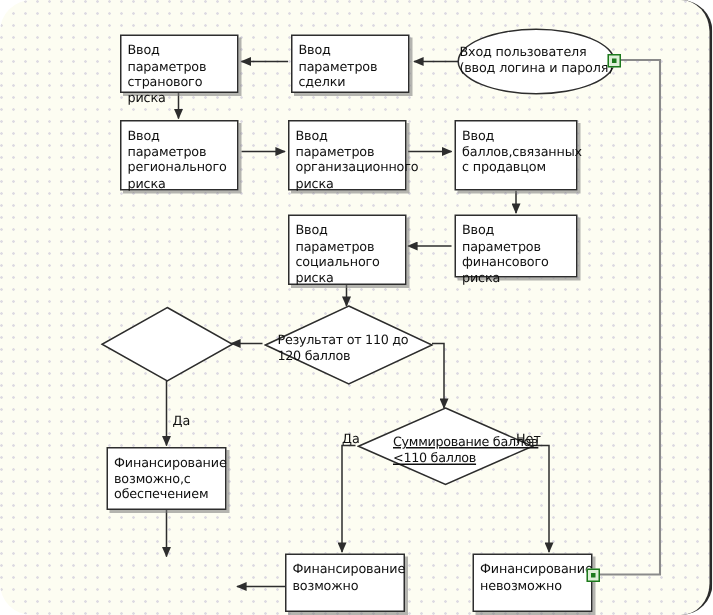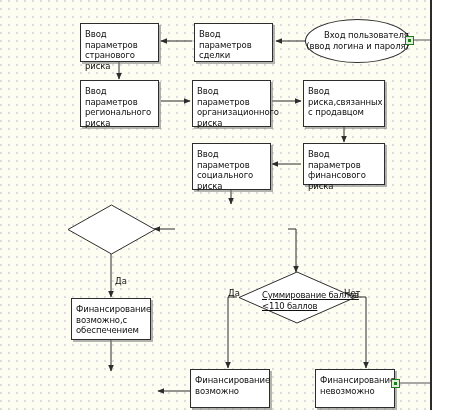--- a/index.html
+++ b/index.html
@@ -2,30 +2,31 @@
 <html><head>
 <meta charset="utf-8">
 <style>
   html, body {
     margin: 0;
     padding: 0;
     background: #ffffff;
   }
   #canvas {
     position: relative;
-    width: 432px;
+    width: 475px;
     height: 410px;
     overflow: hidden;
     background-color: #fdfdf2;
     background-image:
       radial-gradient(circle at 1px 1px, rgba(150,140,190,0.30) 0.8px, transparent 1px);
     background-size: 8px 8px;
     font-family: "DejaVu Sans", "Liberation Sans", sans-serif;
     border-right: 2px solid #2b2b2b;
     box-sizing: border-box;
+    border-radius: 21px;
   }
   #wires {
     position: absolute;
     left: 0; top: 0;
     width: 475px;
     height: 410px;
     pointer-events: none;
   }
   .node {
     position: absolute;
@@ -48,21 +49,21 @@
     letter-spacing: -0.1px;
     white-space: pre-line;
   }
   .term {
     background: #ffffff;
     border: 1px solid #2d2d2d;
     border-radius: 50%;
     display: flex;
     align-items: center;
     justify-content: center;
-    text-align: right;
+    text-align: left;
   }
   .term .txt {
     font-size: 8.5px;
     line-height: 11px;
     color: #101010;
     letter-spacing: -0.1px;
     white-space: pre-line;
   }
   .diamond-wrap { position: absolute; z-index: 2; }
   .diamond-wrap svg { position: absolute; left: 0; top: 0; }
@@ -169,35 +170,42 @@
   </div>
 
   <div class="node proc" style="left:192px; top:80px; width:79px; height:47px;">
     <div class="txt">Ввод параметров
 организационного
 риска</div>
   </div>
 
   <div class="node proc" style="left:303px; top:80px; width:82px; height:47px;">
     <div class="txt">Ввод
-риска,связанных
+баллов,связанных
 с продавцом</div>
   </div>
 
   <div class="node proc" style="left:192px; top:143px; width:79px; height:47px;">
     <div class="txt">Ввод параметров
 социального
 риска</div>
   </div>
 
   <div class="node proc" style="left:303px; top:143px; width:82px; height:42px;">
     <div class="txt">Ввод параметров
 финансового риска</div>
   </div>
 
+  <div class="diamond-wrap" style="left:176px; top:203px; width:113px; height:54px;">
+    <svg width="113" height="54" viewBox="0 0 113 54" xmlns="http://www.w3.org/2000/svg">
+      <polygon points="56.5,1 112,27 56.5,53 1,27" fill="#ffffff" stroke="#2d2d2d" stroke-width="1"></polygon>
+    </svg>
+    <div class="txt" style="left:9px; top:19px; width:106px;">Результат от 110 до
+120 баллов</div>
+  </div>
 
   <div class="diamond-wrap" style="left:67px; top:204px; width:89px; height:51px;">
     <svg width="89" height="51" viewBox="0 0 89 51" xmlns="http://www.w3.org/2000/svg">
       <polygon points="44.5,1 88,25.5 44.5,50 1,25.5" fill="#ffffff" stroke="#2d2d2d" stroke-width="1"></polygon>
     </svg>
   </div>
   <div class="edge-label" style="left:115px; top:276px;">Да</div>
 
   <div class="diamond-wrap" style="left:238px; top:271px; width:118px; height:53px;">
     <svg width="118" height="53" viewBox="0 0 118 53" xmlns="http://www.w3.org/2000/svg">

